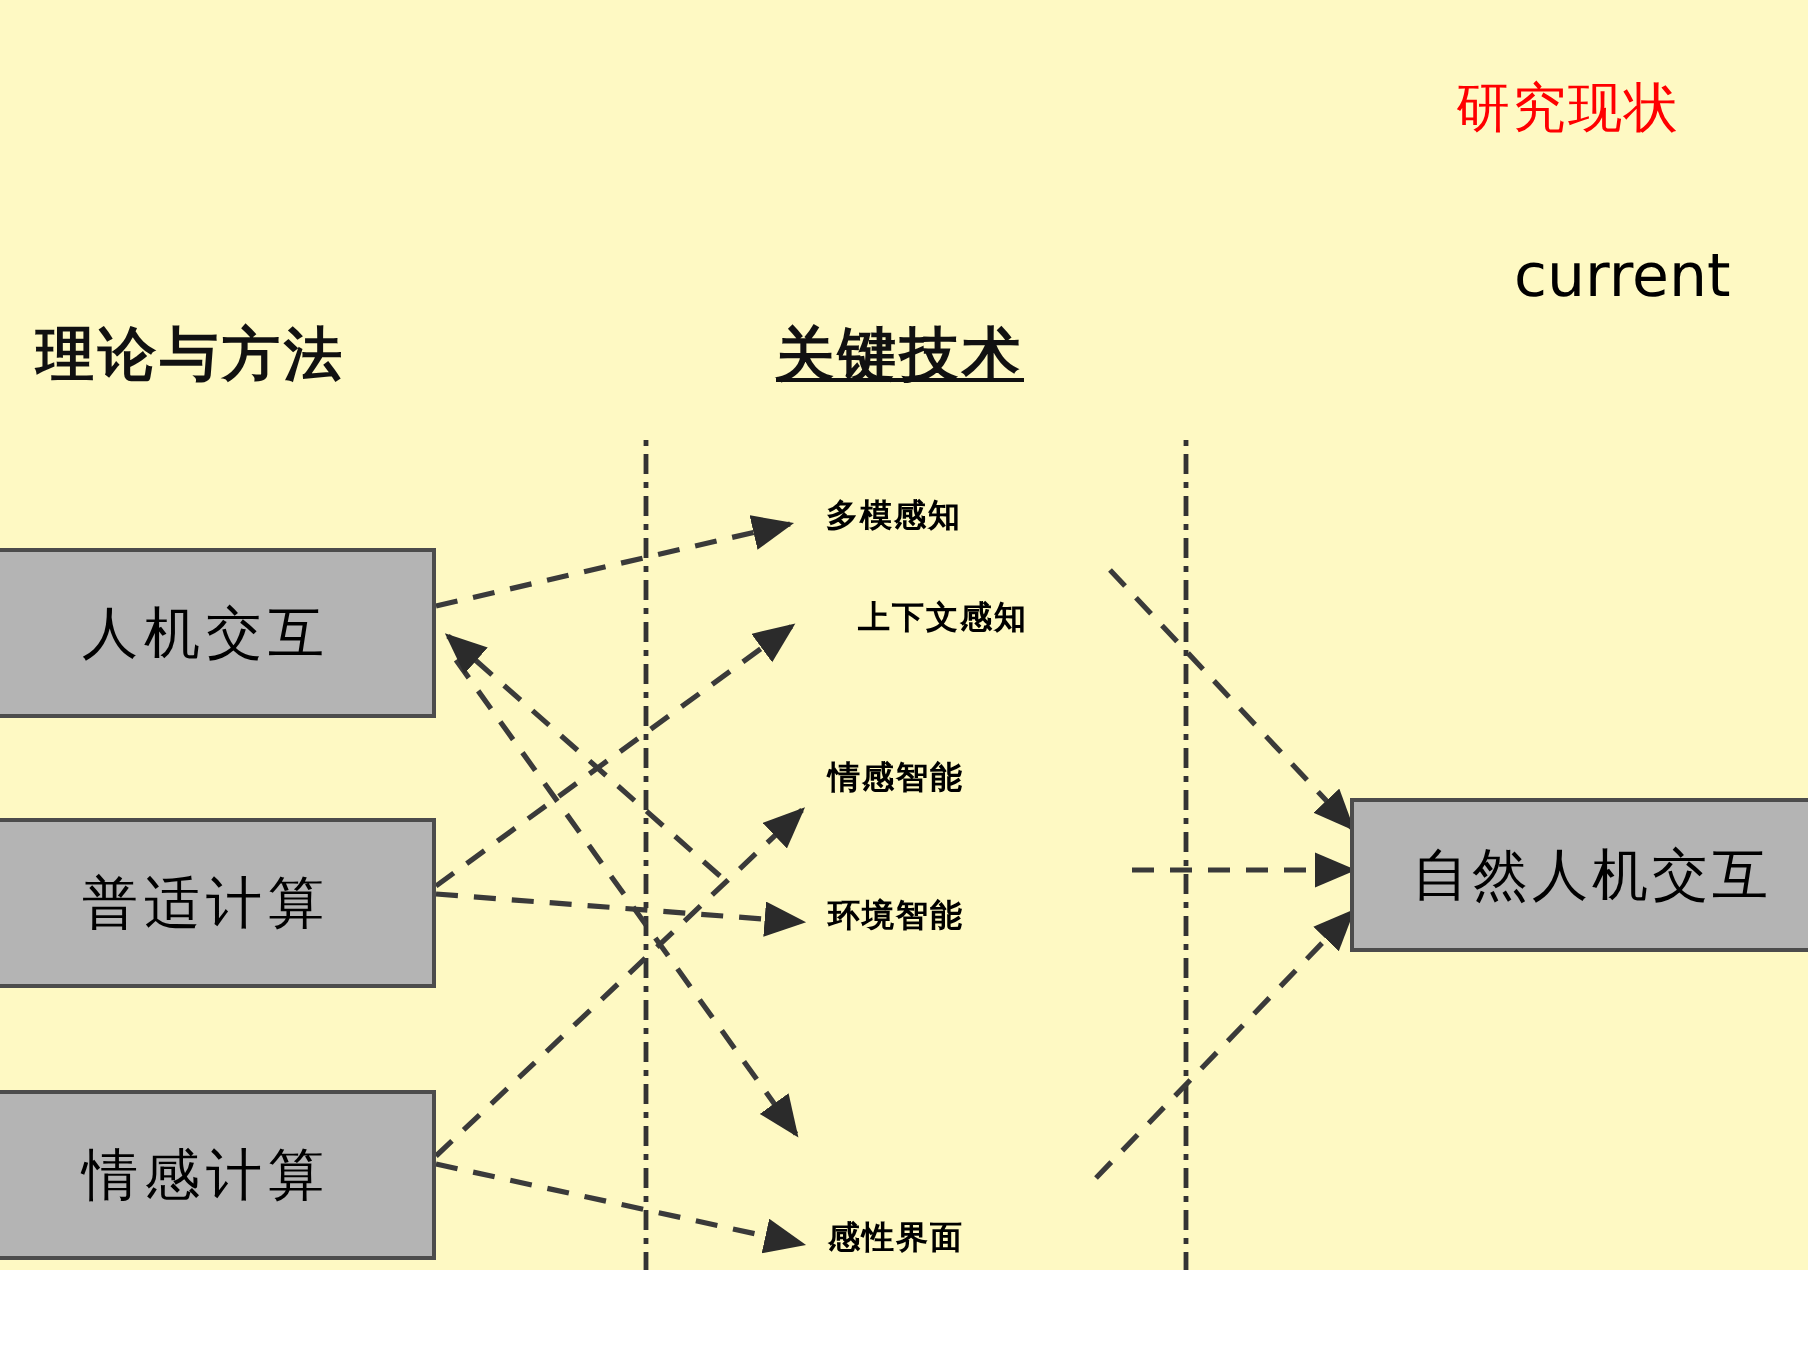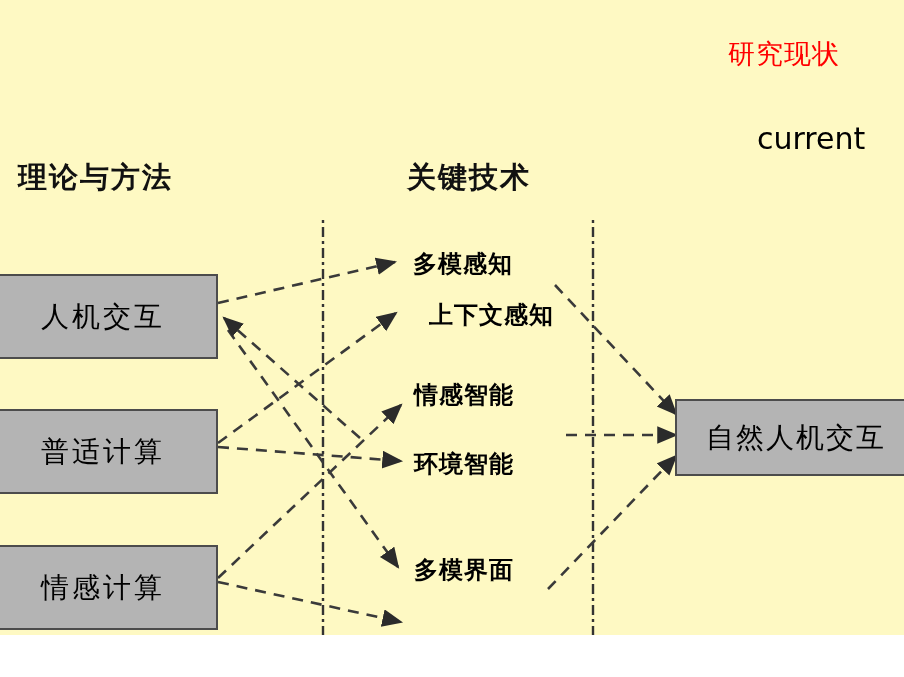--- a/index.html
+++ b/index.html
@@ -58,21 +58,21 @@
     justify-content: center;
     color: #000000;
     font-size: 28px;
     font-weight: 400;
     letter-spacing: 3px;
     white-space: nowrap;
   }
   .tech-label {
     position: absolute;
     color: #000000;
-    font-size: 24px;
+    font-size: 16px;
     font-weight: 700;
     letter-spacing: 1px;
     white-space: nowrap;
   }
 </style>
 </head>
 <body>
 
 <div id="stage">
 
@@ -102,27 +102,27 @@
 
     <g stroke="#3a3a3a" stroke-width="2.6" fill="none" stroke-dasharray="11 8" marker-end="url(#ah)">
       <line x1="360" y1="438" x2="224" y2="318"></line>
     </g>
   </svg>
 
   <div class="title-zh" style="left:728px; top:36px;">研究现状</div>
   <div class="title-en" style="left:757px; top:79px;margin-top:42px;">current</div>
 
   <div class="col-header" style="left:18px; top:158px;">理论与方法</div>
-  <div class="col-header" style="left:407px; top:158px;">关键技术</div>
+  <div class="col-header" style="left:388px; top:158px;text-decoration:underline;">关键技术</div>
 
   <div class="node-box" style="left:-12px; top:274px; width:230px; height:85px;">人机交互</div>
   <div class="node-box" style="left:-12px; top:409px; width:230px; height:85px;">普适计算</div>
   <div class="node-box" style="left:-12px; top:545px; width:230px; height:85px;">情感计算</div>
 
   <div class="tech-label" style="left:413px; top:248px;">多模感知</div>
   <div class="tech-label" style="left:401px; top:299px;margin-left:28px;">上下文感知</div>
   <div class="tech-label" style="left:414px; top:379px;">情感智能</div>
   <div class="tech-label" style="left:414px; top:448px;">环境智能</div>
-  <div class="tech-label" style="left:414px; top:554px;">多模界面</div>
+  <div class="tech-label" style="left:414px; top:609px;">感性界面</div>
 
   <div class="node-box" style="left:675px; top:399px; width:242px; height:77px; letter-spacing:2px;">自然人机交互</div>
 
 </div>
 
 </body></html>

